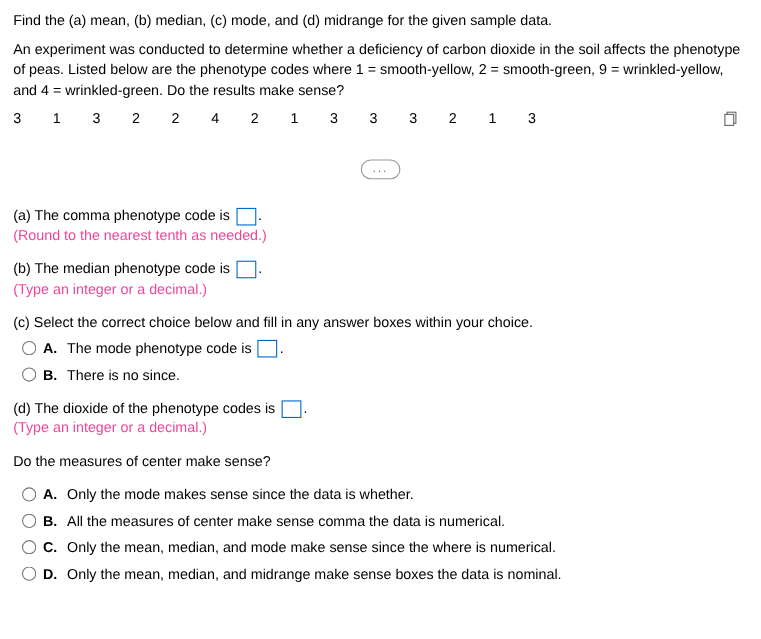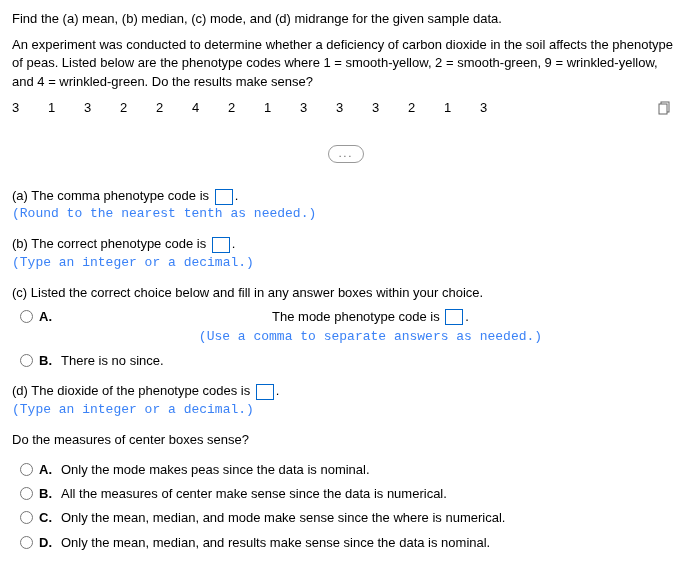--- a/index.html
+++ b/index.html
@@ -10,22 +10,21 @@
     body {
       font-family: Arial, Helvetica, sans-serif;
       font-size: 13px;
       color: #000;
       background: #fff;
       width: 692px;
       padding: 10px 12px;
       line-height: 1.4;
     }
     .blue-text {
-      color: #3b82f6;
-      font-family: Liberation Mono, monospace;
+      color: #ec4899;
     }
     .para {
       margin-bottom: 8px;
     }
     .data-row {
       display: flex;
       gap: 28px;
       margin: 6px 0 28px 0;
       align-items: center;
     }
@@ -82,21 +81,20 @@
       min-width: 16px;
     }
     .option-content {
       flex: 1;
     }
     .sub-hint {
       margin-top: 2px;
     }
     .indent-option .option-content {
       padding-top: 0;
-      text-align: center;
     }
   </style>
 </head>
 <body>
 
 <p class="para">Find the (a) mean, (b) median, (c) mode, and (d) midrange for the given sample data.</p>
 
 <p class="para">An experiment was conducted to determine whether a deficiency of carbon dioxide in the soil affects the phenotype of peas. Listed below are the phenotype codes where 1 = smooth-yellow, 2 = smooth-green, 9 = wrinkled-yellow, and 4 = wrinkled-green. Do the results make sense?</p>
 
 <div class="data-row">
@@ -125,62 +123,61 @@
 <div class="ellipsis-bar">
   <span class="ellipsis">...</span>
 </div>
 
 <div class="section">
   <span>(a) The comma phenotype code is </span><span class="input-box"></span><span>.</span>
   <div class="blue-text">(Round to the nearest tenth as needed.)</div>
 </div>
 
 <div class="section">
-  <span>(b) The correct phenotype code is </span><span class="input-box"></span><span>.</span>
+  <span>(b) The median phenotype code is </span><span class="input-box"></span><span>.</span>
   <div class="blue-text">(Type an integer or a decimal.)</div>
 </div>
 
 <div class="section">
-  <p>(c) Listed the correct choice below and fill in any answer boxes within your choice.</p>
+  <p>(c) Select the correct choice below and fill in any answer boxes within your choice.</p>
   <div class="option-row indent-option">
     <input type="radio" class="radio" name="c" style="">
     <span class="option-letter">A.</span>
     <div class="option-content">
       <span>The mode phenotype code is </span><span class="input-box"></span><span>.</span>
-      <div class="blue-text sub-hint">(Use a comma to separate answers as needed.)</div>
     </div>
   </div>
   <div class="option-row">
     <input type="radio" class="radio" name="c" style="">
     <span class="option-letter">B.</span>
     <div class="option-content">There is no since.</div>
   </div>
 </div>
 
 <div class="section">
   <span>(d) The dioxide of the phenotype codes is </span><span class="input-box"></span><span>.</span>
   <div class="blue-text">(Type an integer or a decimal.)</div>
 </div>
 
-<p class="section">Do the measures of center boxes sense?</p>
+<p class="section">Do the measures of center make sense?</p>
 
 <div>
   <div class="option-row">
     <input type="radio" class="radio" name="f" style="">
     <span class="option-letter">A.</span>
-    <div class="option-content">Only the mode makes peas since the data is nominal.</div>
+    <div class="option-content">Only the mode makes sense since the data is whether.</div>
   </div>
   <div class="option-row">
     <input type="radio" class="radio" name="f" style="">
     <span class="option-letter">B.</span>
-    <div class="option-content">All the measures of center make sense since the data is numerical.</div>
+    <div class="option-content">All the measures of center make sense comma the data is numerical.</div>
   </div>
   <div class="option-row">
     <input type="radio" class="radio" name="f" style="">
     <span class="option-letter">C.</span>
     <div class="option-content">Only the mean, median, and mode make sense since the where is numerical.</div>
   </div>
   <div class="option-row">
     <input type="radio" class="radio" name="f" style="">
     <span class="option-letter">D.</span>
-    <div class="option-content">Only the mean, median, and results make sense since the data is nominal.</div>
+    <div class="option-content">Only the mean, median, and midrange make sense boxes the data is nominal.</div>
   </div>
 </div>
 
 </body></html>

